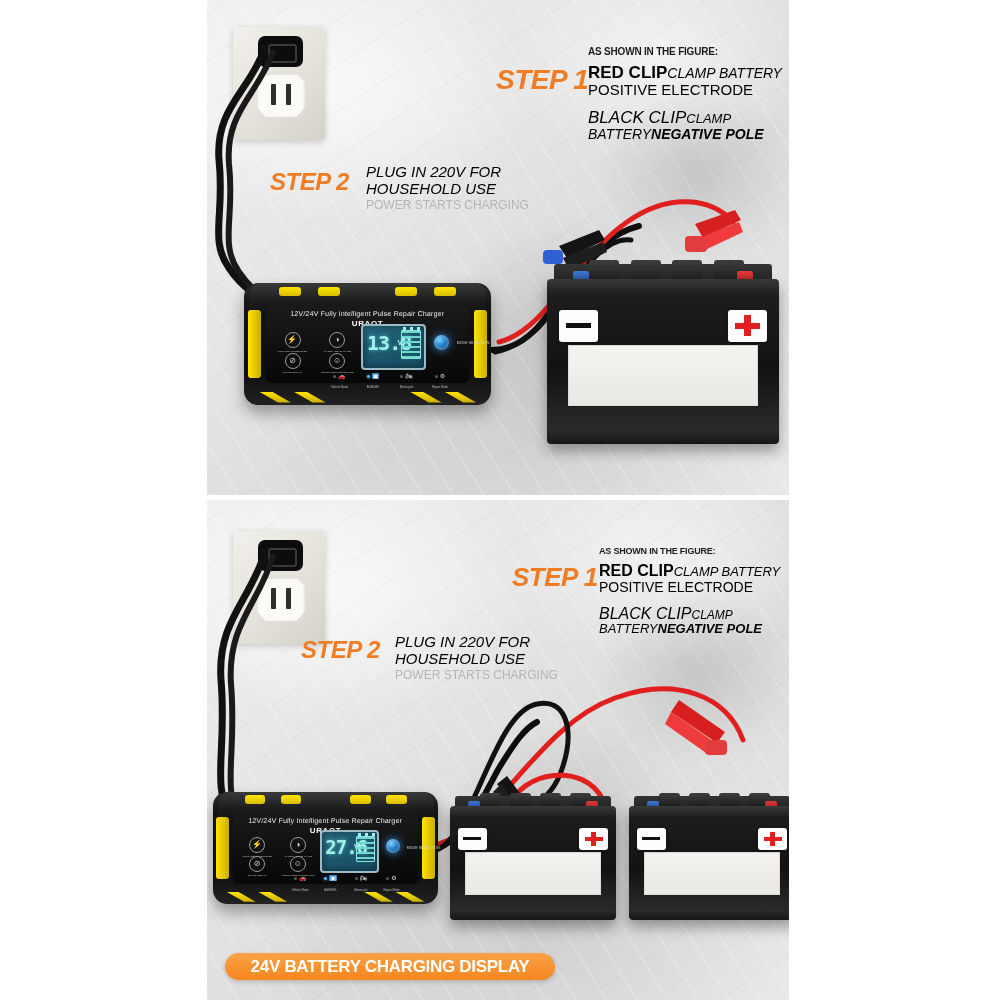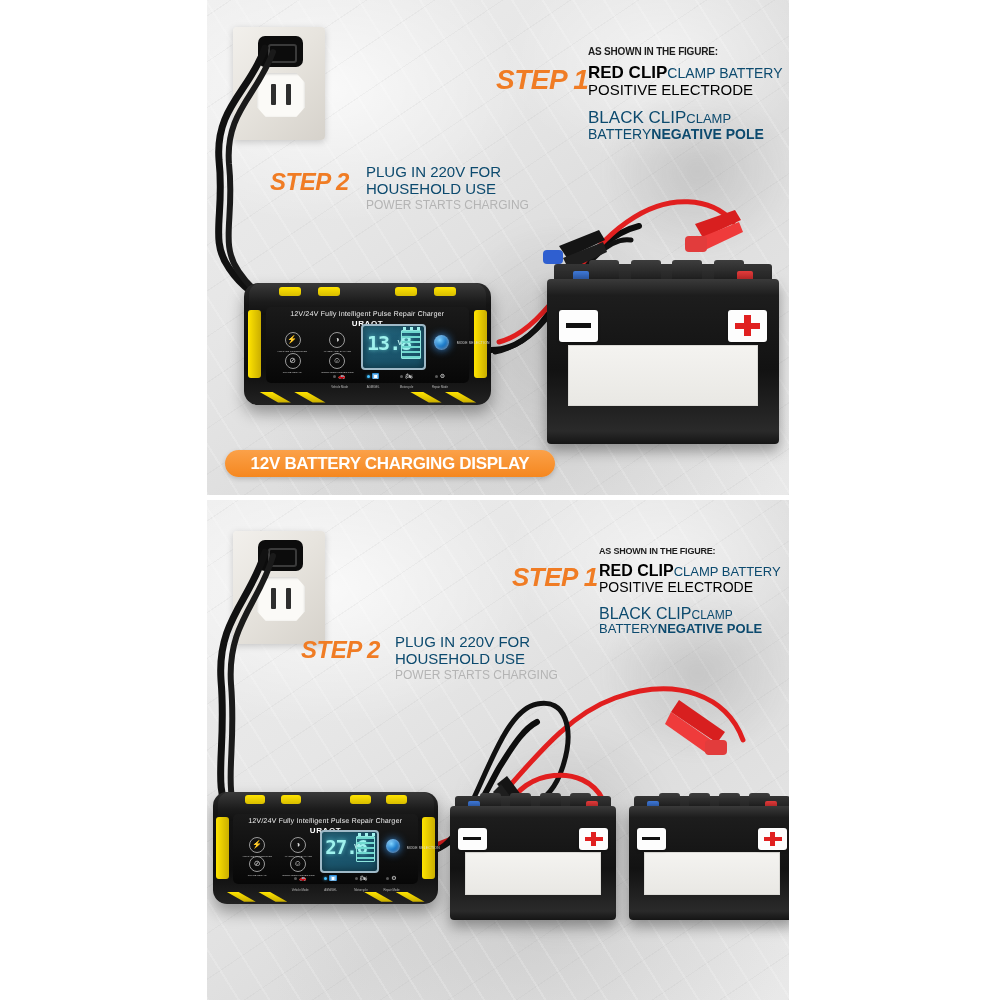--- a/index.html
+++ b/index.html
@@ -121,21 +121,21 @@
   .post.neg{background:linear-gradient(180deg,#3f79d8,#18366e);}
   .post.pos{background:linear-gradient(180deg,#e23c3c,#8d1111);}
 
   
   .step{position:absolute;color:#f07c24;font-weight:bold;font-style:italic;
     font-family:"Liberation Sans",sans-serif;letter-spacing:-.5px;white-space:nowrap;}
   .txt{position:absolute;}
   .t-kicker{color:#1c1c1c;font-weight:bold;font-size:10px;letter-spacing:-.2px;white-space:nowrap;}
   .t-line{white-space:nowrap;line-height:1.12;}
   .red{color:#000000;}
-  .blk{color:#0c4a6e;}
+  .blk{color:#000000;font-style:italic;}
   .gry{color:#b4b4b4;}
   .b{font-weight:bold;}
 
   .banner{position:absolute;border-radius:16px;
     background:linear-gradient(180deg,#fba149,#f5871f);
     display:flex;align-items:center;justify-content:center;
     color:#fff;font-weight:bold;letter-spacing:-.3px;
     box-shadow:0 2px 5px rgba(0,0,0,.18);white-space:nowrap;}
 </style>
 </head>
@@ -278,21 +278,20 @@
         <div class="bat-label"></div>
       </div>
       <div class="term" style="left:5%;top:30%;">
         <div class="minus"></div>
       </div>
       <div class="term" style="right:5%;top:30%;">
         <div class="plus"></div>
       </div>
     </div>
 
-    <div class="banner" style="left:18px;bottom:18px;width:330px;height:27px;font-size:17px;">12V BATTERY CHARGING DISPLAY</div>
   </div>
 
   <div class="panel" id="panel2">
     <div class="bgtex"></div>
     <div class="carblur"></div>
 
     <div class="outlet" style="left:26px;top:31px;width:92px;height:113px;">
       <div class="plugblk" style="left:25px;top:9px;width:45px;height:31px;"></div>
       <div class="sock" style="left:24px;top:46px;width:48px;height:44px;">
         <i class="l"></i>
@@ -442,15 +441,16 @@
         <div class="bat-label"></div>
       </div>
       <div class="term" style="left:5%;top:30%;">
         <div class="minus"></div>
       </div>
       <div class="term" style="right:5%;top:30%;">
         <div class="plus"></div>
       </div>
     </div>
 
+    <div class="banner" style="left:18px;bottom:20px;width:330px;height:27px;font-size:17px;">24V BATTERY CHARGING DISPLAY</div>
   </div>
 
 </div>
 
 </body></html>

